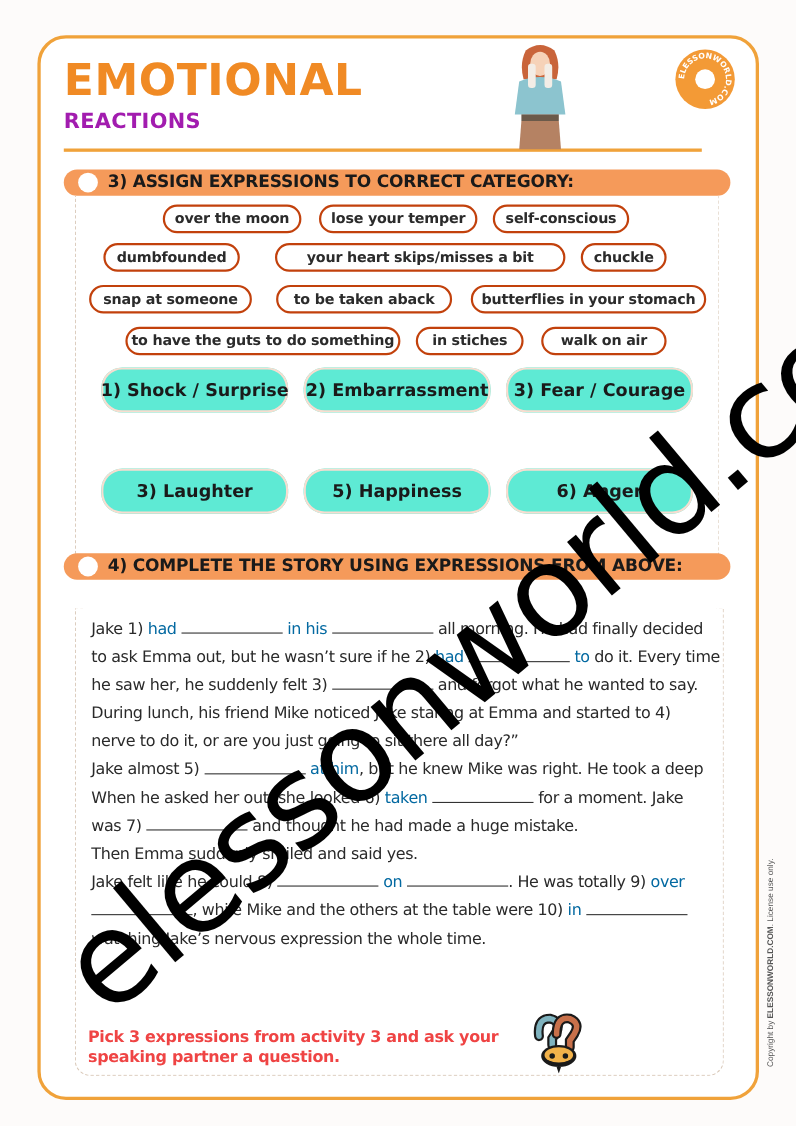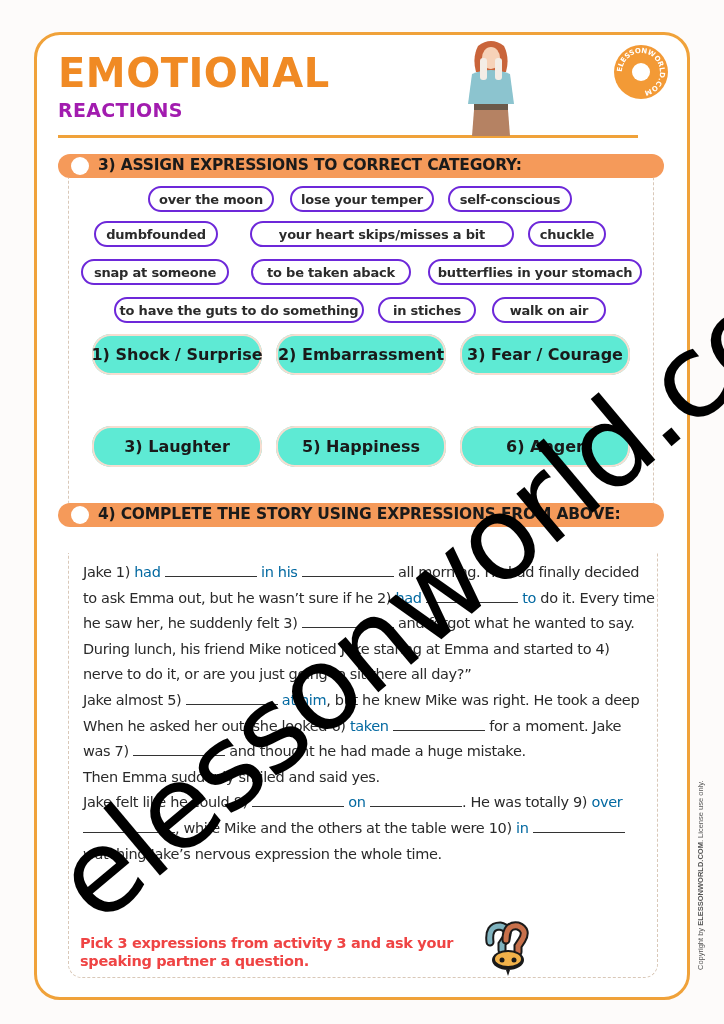--- a/index.html
+++ b/index.html
@@ -38,21 +38,21 @@
   .section-bar .txt {
     position: absolute; left: 40px; top: 2px; font-size: 15.5px; font-weight: 700; color: #1a1a1a;
     font-family: "DejaVu Sans", sans-serif; letter-spacing: -0.2px; white-space: nowrap;
   }
 
   .panel {
     position: absolute; border: 1px dashed #d9c8b8; border-top: none; border-radius: 0 0 14px 14px;
   }
 
   .chip {
-    position: absolute; height: 26px; border: 2px solid #6d28d9; border-radius: 14px; background: #fff;
+    position: absolute; height: 26px; border: 2px solid #c2410c; border-radius: 14px; background: #fff;
     font-size: 13px; font-weight: 700; color: #2b2b2b; display: flex; align-items: center; justify-content: center;
     font-family: "DejaVu Sans", sans-serif; white-space: nowrap; letter-spacing: -0.2px;
   }
 
   .cat {
     position: absolute; height: 41px; border-radius: 19px; background: #5eead4;
     box-shadow: inset 0 0 0 2px #f7ddd0;
     font-size: 16px; font-weight: 700; color: #1a1a1a; display: flex; align-items: center; justify-content: center;
     font-family: "DejaVu Sans", sans-serif; white-space: nowrap;
   }

